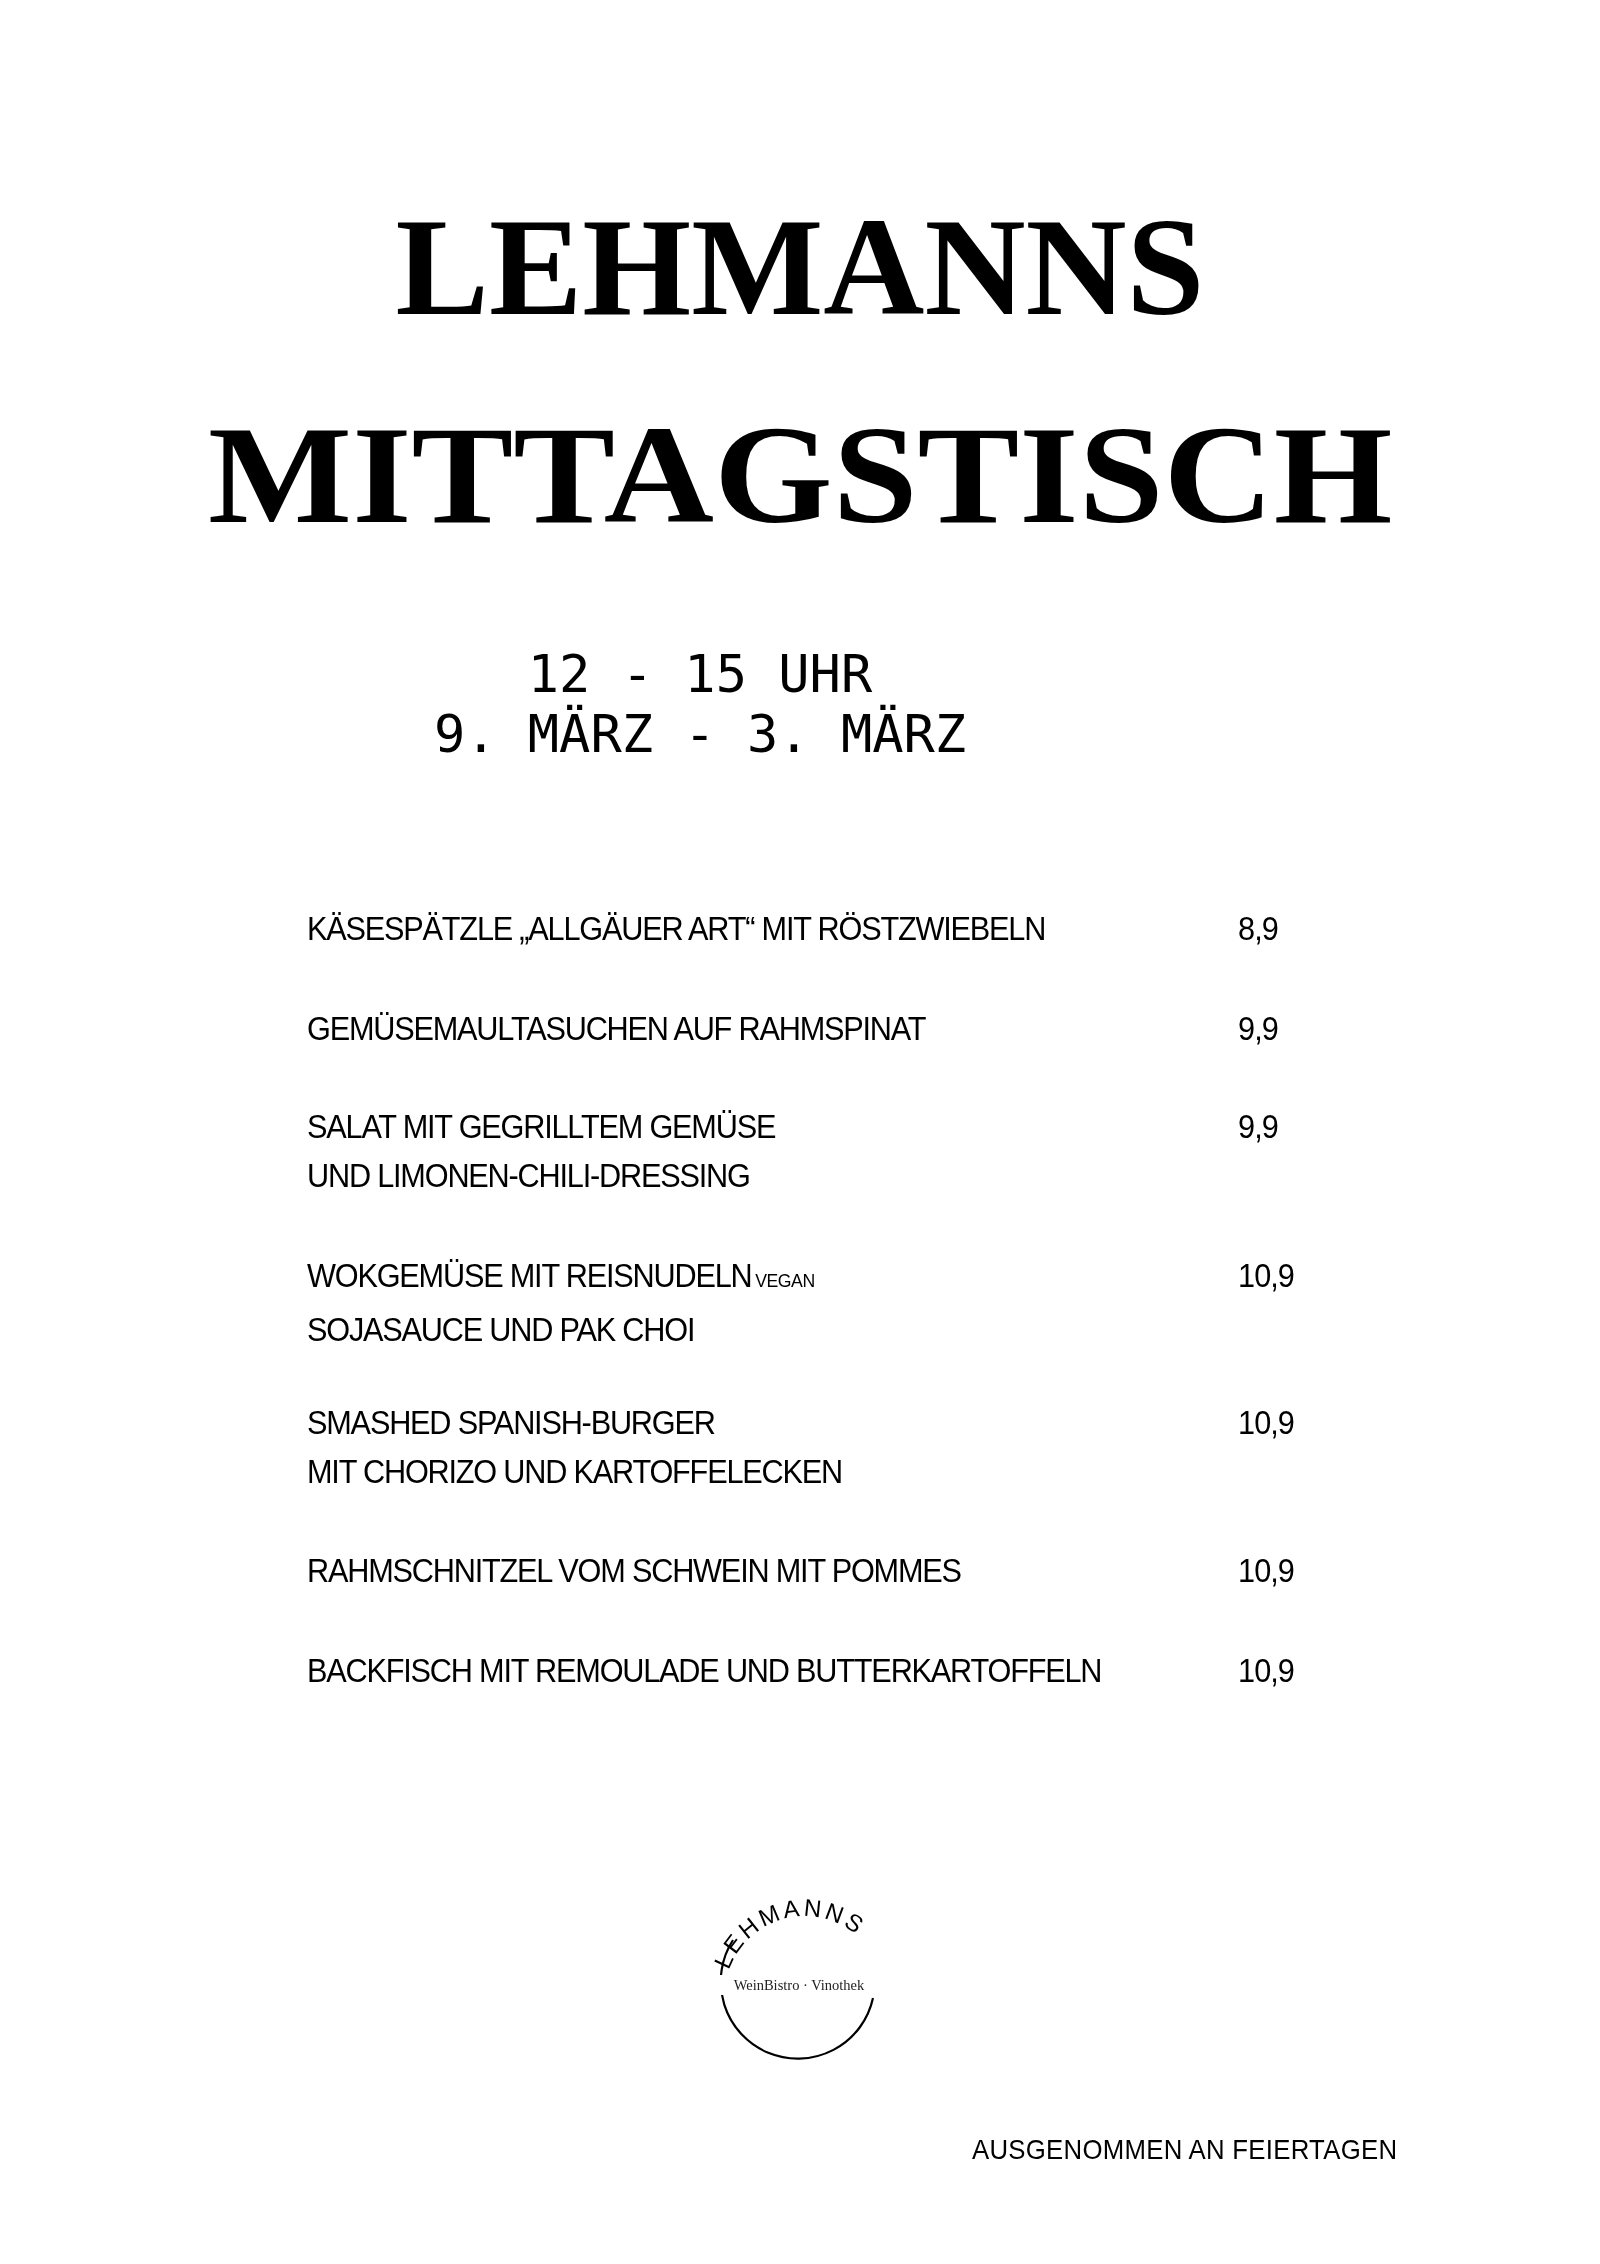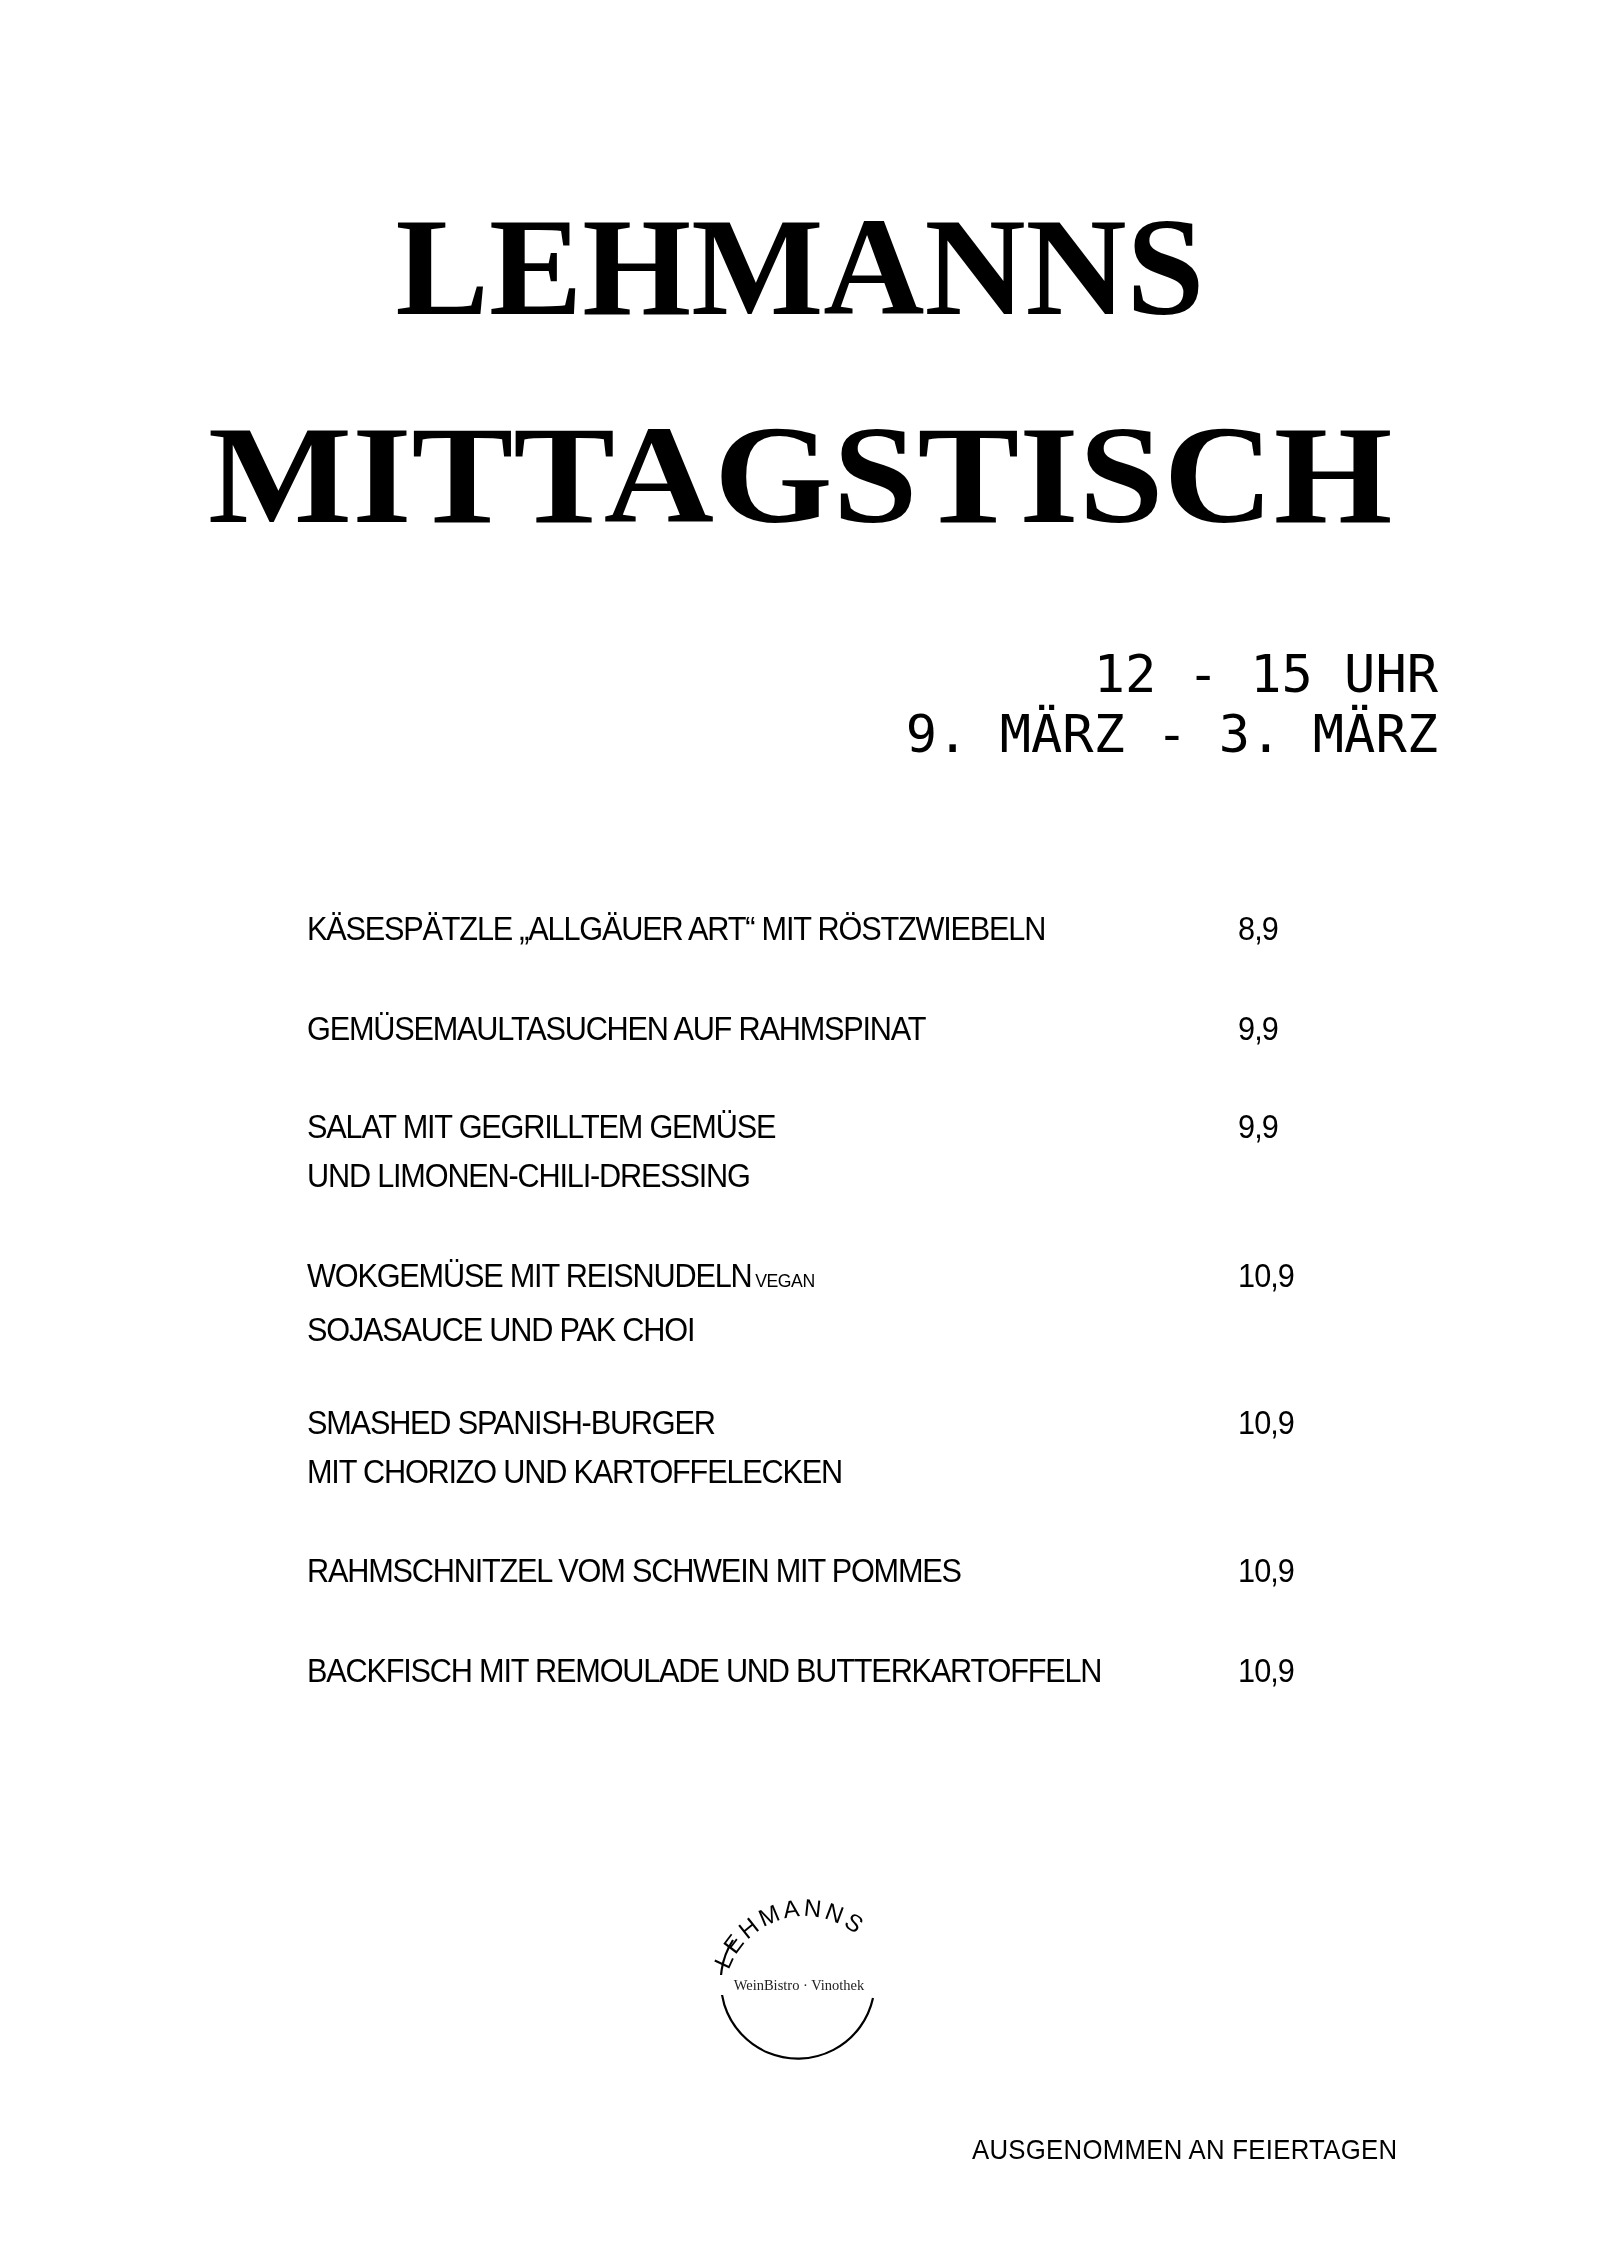--- a/index.html
+++ b/index.html
@@ -7,23 +7,23 @@
   .title-line {
     position: absolute; left: 0; width: 1600px; text-align: center;
     font-family: "Liberation Serif", "DejaVu Serif", serif; font-weight: bold;
     font-size: 140px; line-height: 1; white-space: nowrap;
   }
   .title-line span { display: inline-block; transform-origin: center; }
   #title1 { top: 197px; }
   #title2 { top: 405px; }
   #title2 span { transform: scaleX(1.09); }
   .sub-line {
-    position: absolute; left: 0; width: 1400px; text-align: right;
+    position: absolute; left: 0; width: 1400px; text-align: center;
     font-family: "DejaVu Sans Mono", "Liberation Mono", monospace;
-    font-size: 52px; line-height: 1; white-space: pre; padding-left: 38px;
+    font-size: 52px; line-height: 1; white-space: pre;
   }
   #sub1 { top: 648px; }
   #sub2 { top: 708px; }
   .menu {
     position: absolute; left: 307px; top: 0; width: 1050px;
   }
   .item { position: absolute; left: 0; width: 1050px; }
   .item-name {
     position: absolute; left: 0; top: 0; white-space: nowrap;
     font-family: "Liberation Sans", "DejaVu Sans", sans-serif;

